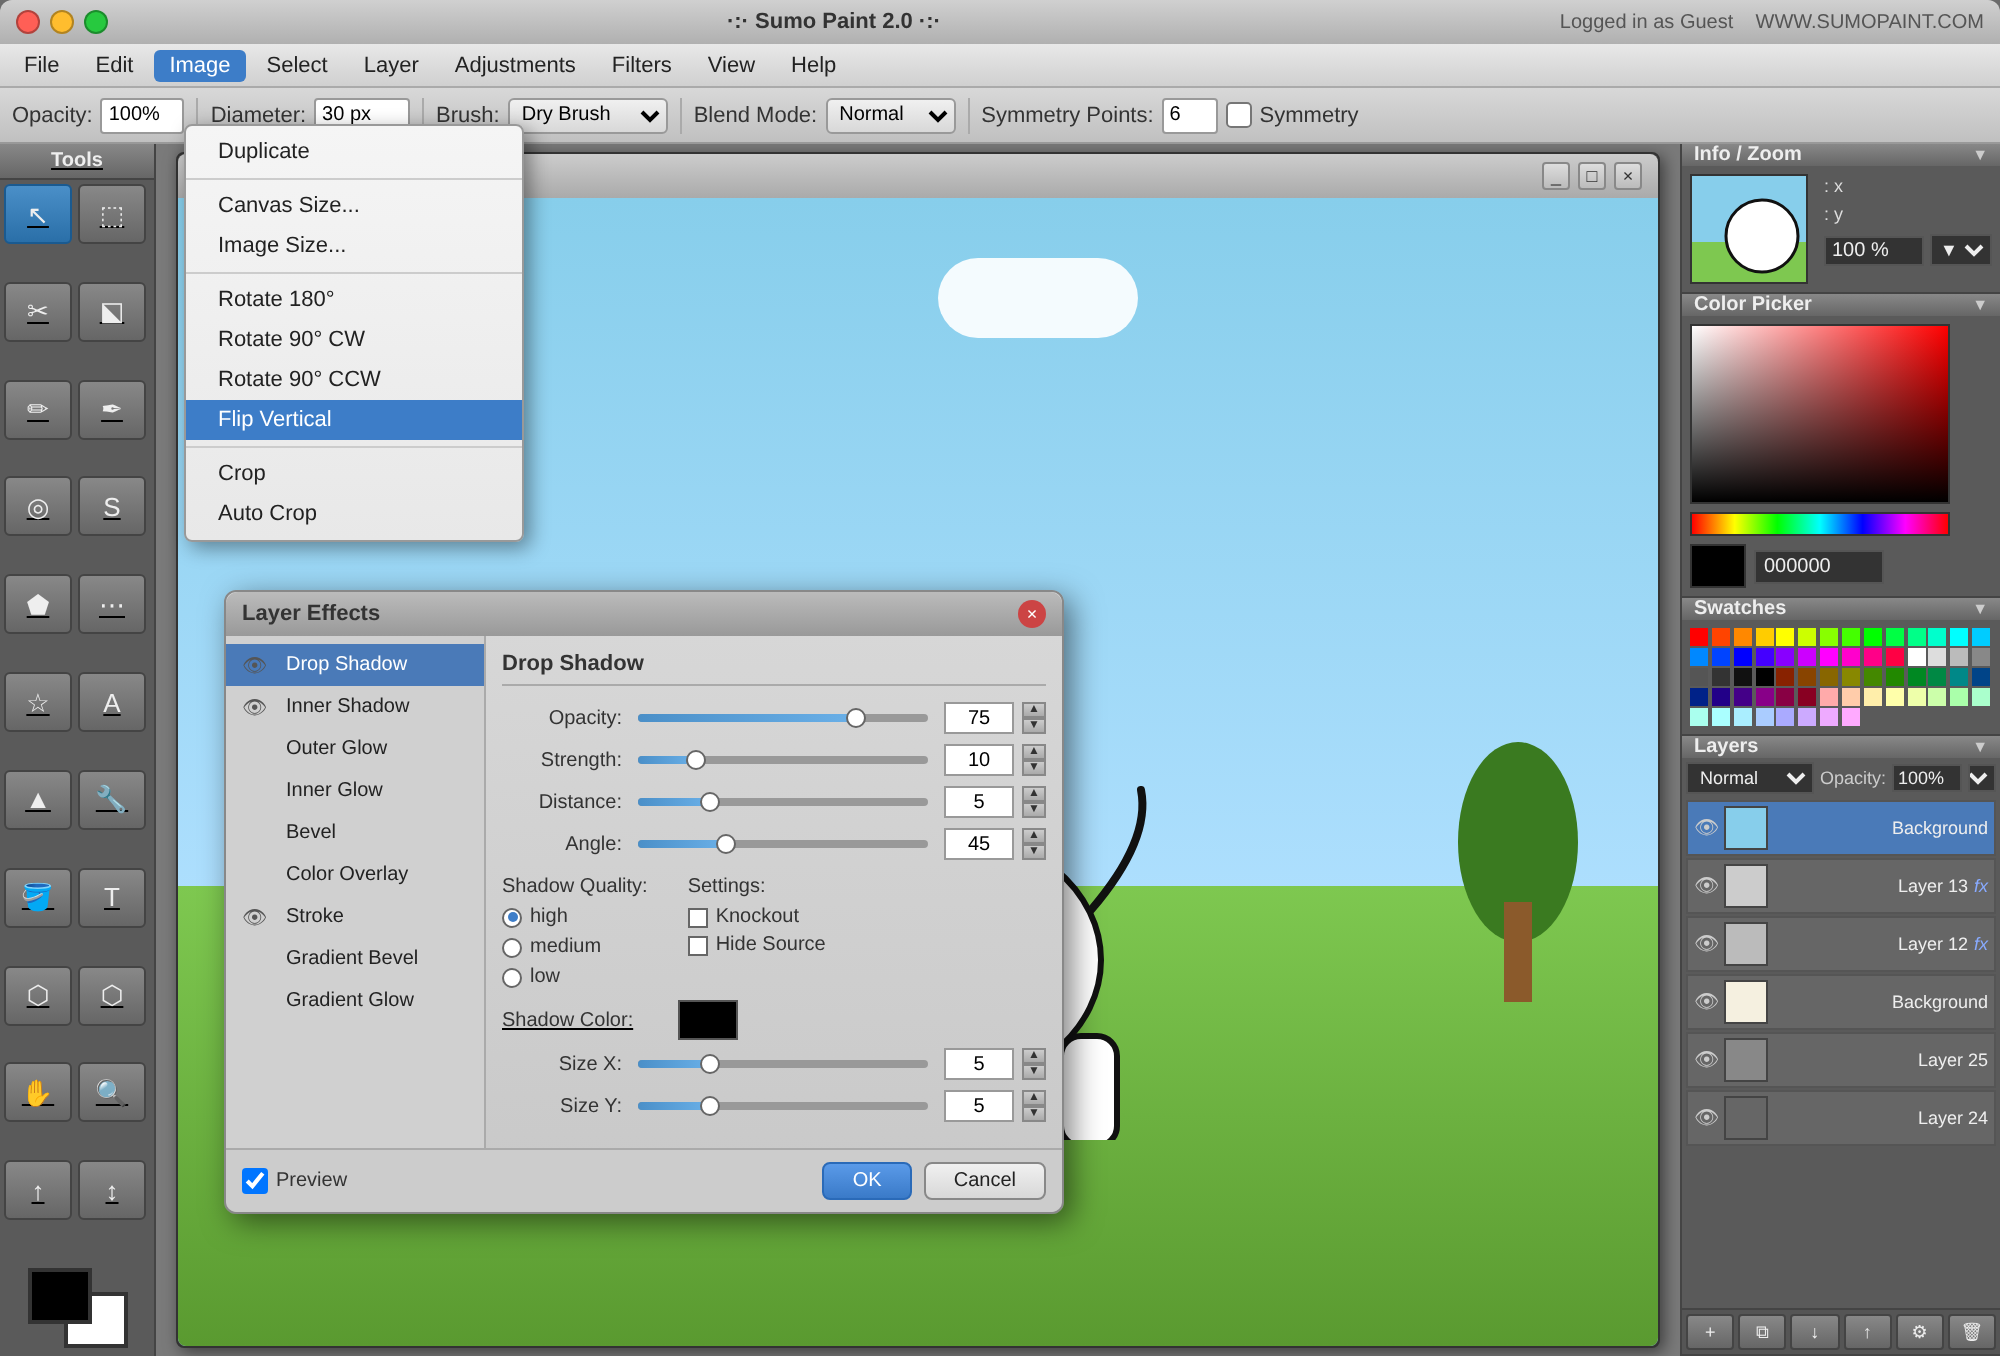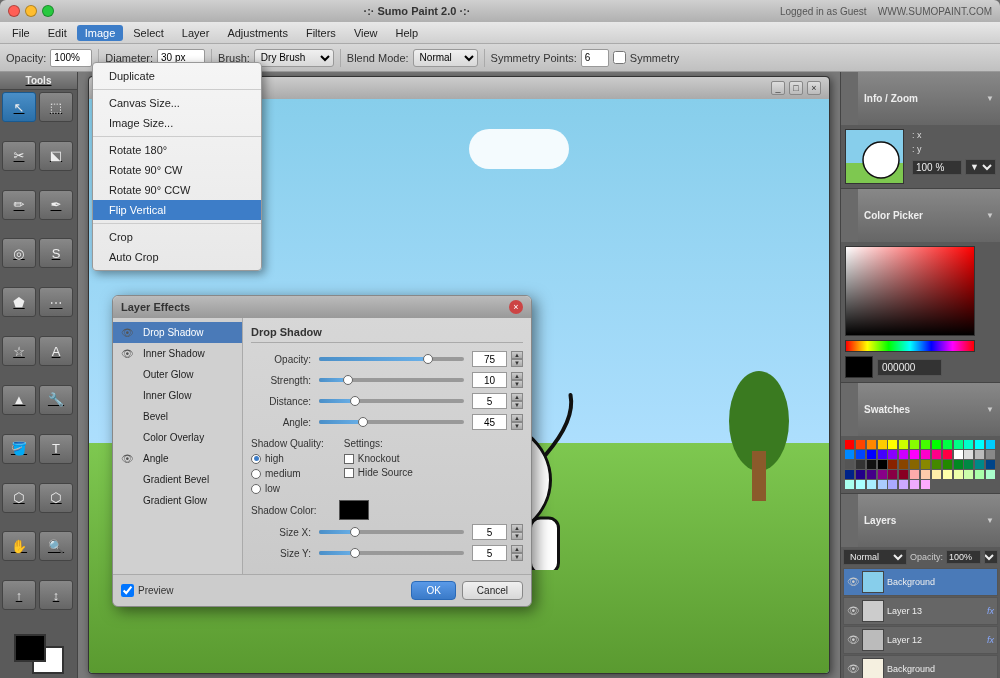--- a/index.html
+++ b/index.html
@@ -303,29 +303,28 @@
       background: #6a6a6a;
       border-left: 1px solid #444;
       display: flex;
       flex-direction: column;
     }
     .panel-section {
       border-bottom: 1px solid #444;
     }
     .panel-header {
       background: linear-gradient(to bottom, #888, #666);
-      padding: 21px 6px;
+      padding: 0 6px;
       font-size: 10px;
       color: #eee;
       font-weight: bold;
       display: flex;
       align-items: center;
       justify-content: space-between;
       cursor: pointer;
-      margin-left: 17px;
     }
     .panel-header-arrow {
       font-size: 8px;
       color: #ccc;
     }
 
     
     .info-zoom-content {
       padding: 4px;
       background: #5a5a5a;
@@ -472,20 +471,21 @@
       width: 22px;
       height: 22px;
       background: #888;
       border: 1px solid #444;
       flex-shrink: 0;
     }
     .layer-name {
       font-size: 9px;
       color: #eee;
       flex: 1;
+      text-align: right;
     }
     .layer-fx {
       font-size: 9px;
       color: #88aaff;
       font-style: italic;
     }
     .layers-footer {
       display: flex;
       gap: 2px;
       padding: 2px;
@@ -726,20 +726,21 @@
       width: 10px; height: 10px;
       border: 1px solid #666;
       background: white;
     }
 
     .shadow-color-section {
       display: flex;
       align-items: center;
       gap: 22px;
       margin-top: 6px;
+      text-decoration: underline;
     }
     .shadow-color-label {
       font-size: 10px;
       color: #333;
     }
     .shadow-color-box {
       width: 30px;
       height: 20px;
       background: black;
       border: 1px solid #555;
@@ -1154,21 +1155,21 @@
           <span>Inner Glow</span>
         </div>
         <div class="dialog-effect-item">
           <span>Bevel</span>
         </div>
         <div class="dialog-effect-item">
           <span>Color Overlay</span>
         </div>
         <div class="dialog-effect-item">
           <span class="effect-eye">👁</span>
-          <span>Angle</span>
+          <span>Stroke</span>
         </div>
         <div class="dialog-effect-item">
           <span>Gradient Bevel</span>
         </div>
         <div class="dialog-effect-item">
           <span>Gradient Glow</span>
         </div>
       </div>
 
       <div class="dialog-right">

